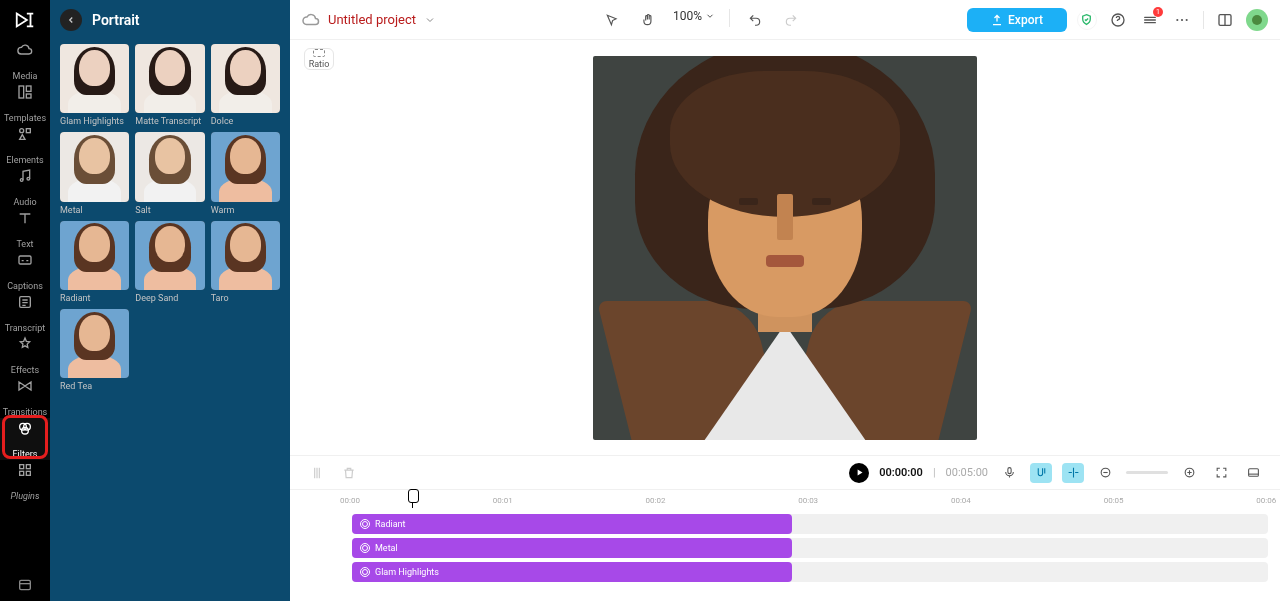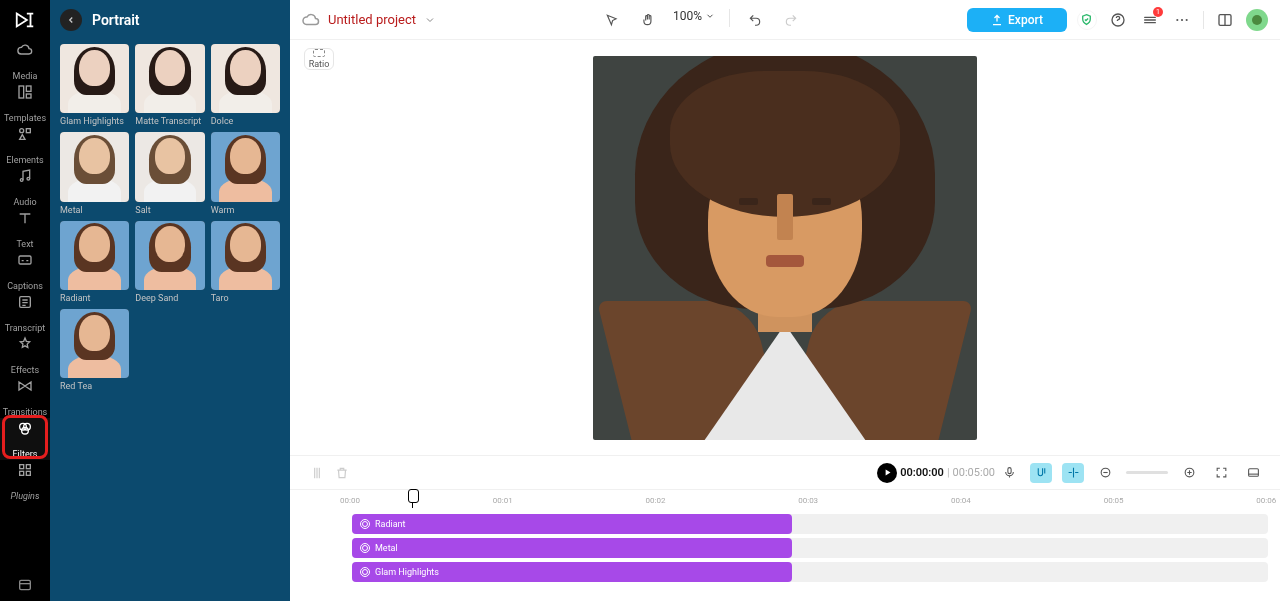--- a/index.html
+++ b/index.html
@@ -62,21 +62,21 @@
 .preview .p-neck { position:absolute; width:14%; height:14%; left:43%; top:58%; background:#cf935e; }
 .preview .p-shirt { position:absolute; width:50%; height:36%; left:25%; bottom:-6%; background:#e8e8e8; clip-path: polygon(50% 0%, 100% 100%, 0% 100%); }
 .preview .p-jacket-l { position:absolute; width:40%; height:40%; left:6%; bottom:-4%; background:#6b452c; transform:skewX(14deg); border-radius:10px 40px 0 0; }
 .preview .p-jacket-r { position:absolute; width:40%; height:40%; right:6%; bottom:-4%; background:#6b452c; transform:skewX(-14deg); border-radius:40px 10px 0 0; }
 .preview .p-hair2 { position:absolute; width:60%; height:38%; left:20%; top:4%; background:#4a2e1e; border-radius:50% 50% 60% 60%; }
 .preview .p-nose { position:absolute; width:4%; height:12%; left:48%; top:36%; background:#c28350; border-radius:2px; }
 .preview .p-lips { position:absolute; width:10%; height:3%; left:45%; top:52%; background:#a4573c; border-radius:4px; }
 .preview .p-eye-l { position:absolute; width:5%; height:2%; left:38%; top:37%; background:#3a251a; border-radius:2px; }
 .preview .p-eye-r { position:absolute; width:5%; height:2%; right:38%; top:37%; background:#3a251a; border-radius:2px; }
 
-.controls-row { height:34px; display:flex; align-items:center; padding:0 16px; gap:3px; border-top:1px solid #f0f0f0; font-size:11px; color:#555; }
+.controls-row { height:34px; display:flex; align-items:center; padding:0 16px; gap:10px; border-top:1px solid #f0f0f0; font-size:11px; color:#555; }
 .play-btn { width:20px;height:20px;border-radius:50%;background:#000;color:#fff;display:flex;align-items:center;justify-content:center;cursor:pointer; }
 .time-current { font-weight:600; color:#111; }
 .time-sep { color:#bbb; }
 .time-total { color:#aaa; }
 .ctrl-right { margin-left:auto; display:flex; align-items:center; gap:10px; }
 .pill-btn { width:22px;height:20px;border-radius:4px;display:flex;align-items:center;justify-content:center;cursor:pointer;color:#555; }
 .pill-btn.active { background:#9de3f3; }
 .slider-track { width:42px;height:3px;background:#e0e0e0;border-radius:2px; }
 
 .timeline-area { height:112px; display:flex; flex-direction:column; border-top:1px solid #f0f0f0; padding:0 0 6px; position:relative; }

